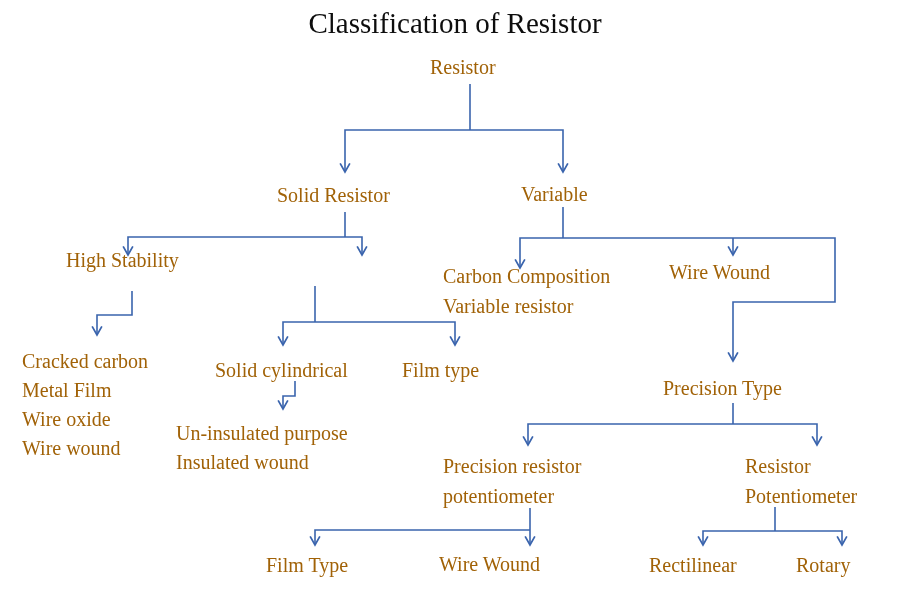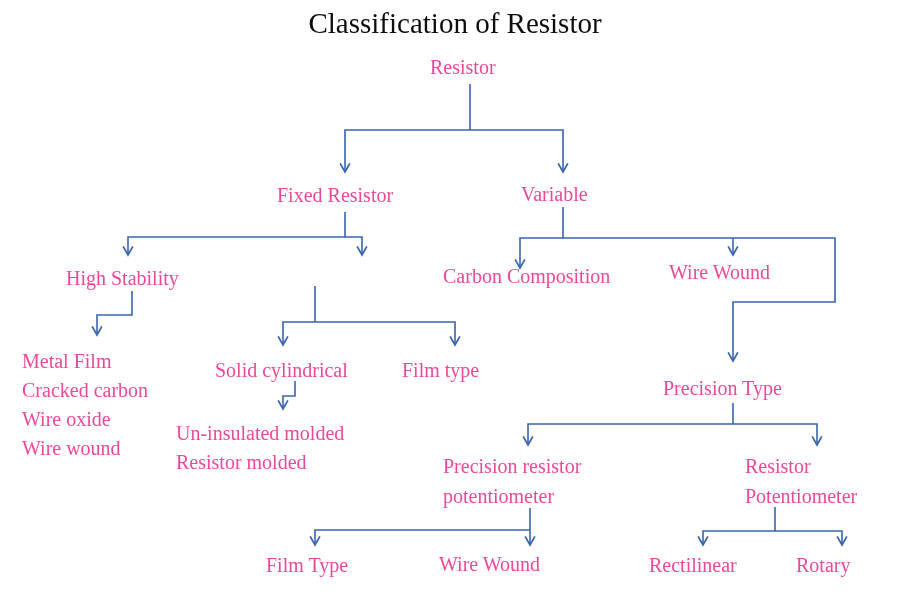--- a/index.html
+++ b/index.html
@@ -10,21 +10,21 @@
     font-family:Liberation Serif, serif;
     color:#111111;
     overflow:hidden;
   }
   #connector-layer{position:absolute;left:0;top:0;width:910px;height:594px;}
   .node{
     position:absolute;
     font-size:20px;
     line-height:24px;
     white-space:nowrap;
-    color:#ec4899;
+    color:#a16207;
   }
   .node.two-line{line-height:30px;}
   .node.list{line-height:29px;}
   #page-title{
     position:absolute;left:0;top:4px;width:910px;
     text-align:center;
     font-size:29px;line-height:38px;
     color:#0d0d0d;
   }
   .connector{fill:none;stroke:#3A64AD;stroke-width:1.6px;}
@@ -70,43 +70,44 @@
 
     <path class="connector" d="M775,507 L775,531" stroke="#3A64AD"></path>
     <path class="connector" marker-end="url(#arrowhead)" d="M775,531 L703,531 L703,545" stroke="#3A64AD"></path>
     <path class="connector" marker-end="url(#arrowhead)" d="M775,531 L842,531 L842,545" stroke="#3A64AD"></path>
   </svg>
 
   <div id="page-title">Classification of Resistor</div>
 
   <div class="node" style="left:430px;top:55px;">Resistor</div>
 
-  <div class="node" style="left:277px;top:183px;">Fixed Resistor</div>
+  <div class="node" style="left:277px;top:183px;">Solid Resistor</div>
   <div class="node" style="left:521px;top:182px;">Variable</div>
 
-  <div class="node" style="left:66px;top:266px;">High Stability</div>
+  <div class="node" style="left:66px;top:248px;">High Stability</div>
 
   <div class="node two-line" style="left:443px;top:261px;">
     <div>Carbon Composition</div>
+    <div>Variable resistor</div>
   </div>
   <div class="node" style="left:669px;top:260px;">Wire Wound</div>
 
   <div class="node list" style="left:22px;top:347px;">
+    <div>Cracked carbon</div>
     <div>Metal Film</div>
-    <div>Cracked carbon</div>
     <div>Wire oxide</div>
     <div>Wire wound</div>
   </div>
 
   <div class="node" style="left:215px;top:358px;">Solid cylindrical</div>
   <div class="node" style="left:402px;top:358px;">Film type</div>
 
   <div class="node list" style="left:176px;top:419px;">
-    <div>Un-insulated molded</div>
-    <div>Resistor molded</div>
+    <div>Un-insulated purpose</div>
+    <div>Insulated wound</div>
   </div>
 
   <div class="node" style="left:663px;top:376px;">Precision Type</div>
 
   <div class="node two-line" style="left:443px;top:451px;">
     <div>Precision resistor</div>
     <div>potentiometer</div>
   </div>
 
   <div class="node two-line" style="left:745px;top:451px;">

